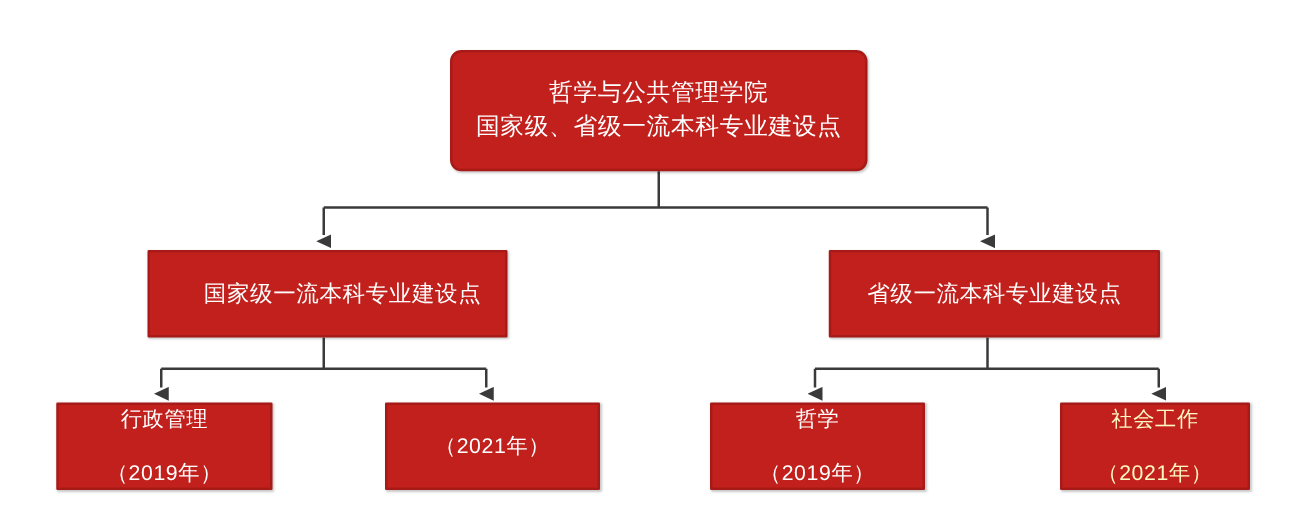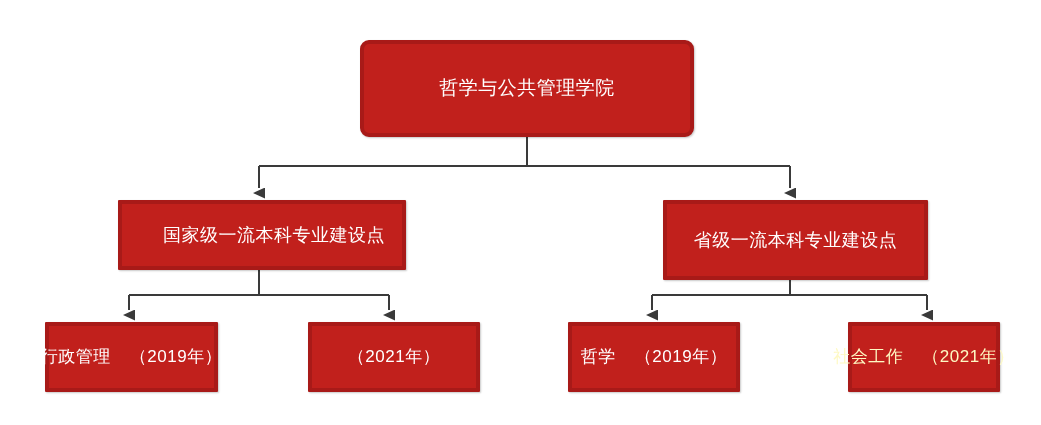--- a/index.html
+++ b/index.html
@@ -23,24 +23,24 @@
     left: 0;
     top: 0;
     width: 1041px;
     height: 425px;
     pointer-events: none;
   }
   .node {
     position: absolute;
     box-sizing: border-box;
     background: #c1201c;
-    border: 4px solid #0f172a;
+    border: 2px solid #0f172a;
     color: #ffffff;
     display: flex;
-    align-items: center;
+    flex-direction: column;
     justify-content: center;
     text-align: center;
     line-height: 1.38;
     letter-spacing: 0.5px;
     box-shadow: 1px 1px 2px rgba(0,0,0,0.22);
     z-index: 2;
   }
   .node-root {
     border-radius: 9px;
     font-size: 19px;
@@ -85,27 +85,28 @@
 
       <path d="M 790 270 L 790 295"></path>
       <path d="M 652 295 L 927 295"></path>
       <path d="M 652 295 L 652 310" marker-end="url(#arrowhead)"></path>
       <path d="M 927 295 L 927 310" marker-end="url(#arrowhead)"></path>
     </g>
   </svg>
 
   <div class="node node-root" style="left: 360px; top: 40px; width: 334px; height: 97px; background: rgb(193, 32, 28); border-color: rgb(168, 26, 24); color: rgb(255, 255, 255);">
     <span class="node-line">哲学与公共管理学院</span>
+    <span class="node-line">国家级、省级一流本科专业建设点</span>
   </div>
 
   <div class="node node-level2" style="left: 118px; top: 200px; width: 288px; height: 70px; background: rgb(193, 32, 28); border-color: rgb(168, 26, 24); color: rgb(255, 255, 255); padding-left: 24px;">
     <span class="node-line">国家级一流本科专业建设点</span>
   </div>
 
-  <div class="node node-level2" style="left: 663px; top: 200px; width: 265px; height: 80px; background: rgb(193, 32, 28); border-color: rgb(168, 26, 24); color: rgb(255, 255, 255);">
+  <div class="node node-level2" style="left: 663px; top: 200px; width: 265px; height: 70px; background: rgb(193, 32, 28); border-color: rgb(168, 26, 24); color: rgb(255, 255, 255);">
     <span class="node-line">省级一流本科专业建设点</span>
   </div>
 
   <div class="node node-leaf" style="left: 45px; top: 322px; width: 173px; height: 70px; background: rgb(193, 32, 28); border-color: rgb(168, 26, 24); color: rgb(255, 255, 255);">
     <span class="node-line">行政管理</span>
     <span class="node-line">（2019年）</span>
   </div>
 
   <div class="node node-leaf" style="left: 308px; top: 322px; width: 172px; height: 70px; background: rgb(193, 32, 28); border-color: rgb(168, 26, 24); color: rgb(255, 255, 255);">
     <span class="node-line">（2021年）</span>

